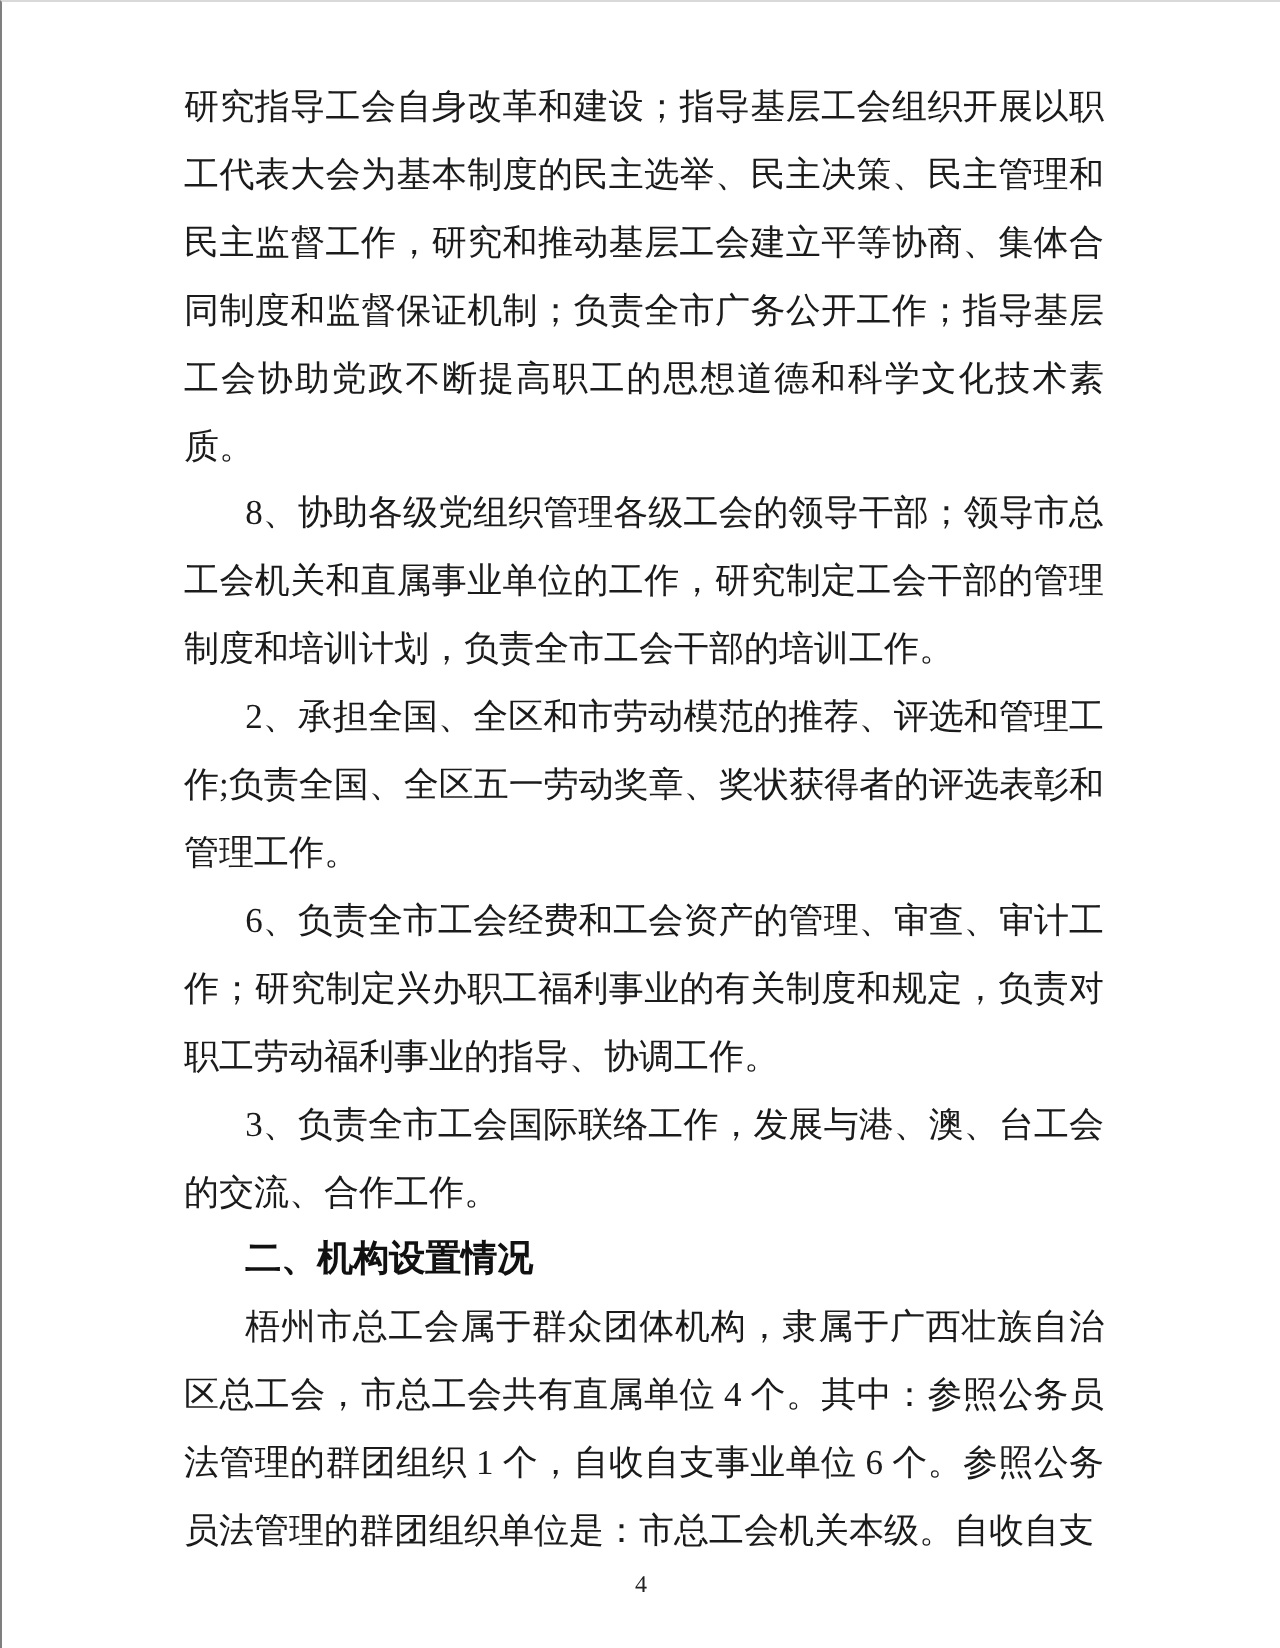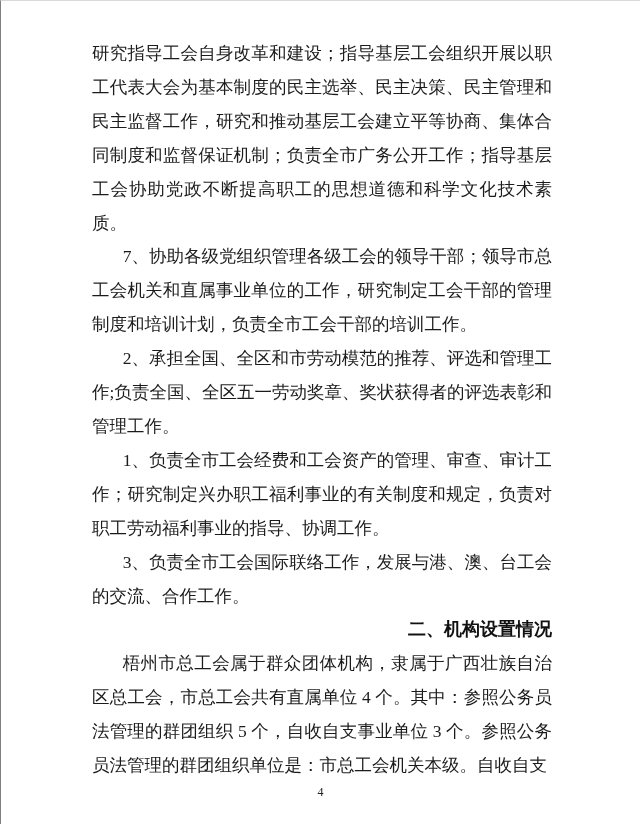--- a/index.html
+++ b/index.html
@@ -37,41 +37,40 @@
     text-indent: 1.75em;
   }
   .heading {
     margin: 0;
     font-size: 18px;
     line-height: 33.9px;
     font-weight: bold;
     font-family: "Liberation Sans", "DejaVu Sans", sans-serif;
     text-indent: 1.7em;
     color: #111111;
-    text-align: right;
   }
   .page-number {
     position: absolute;
     left: 0;
     right: 0;
     top: 784px;
     text-align: center;
     font-size: 12px;
     color: #222222;
     font-family: "Liberation Serif", "DejaVu Serif", serif;
   }
 </style>
 </head>
 <body>
 
 <div class="page">
   <div class="content">
     <p class="para">研究指导工会自身改革和建设；指导基层工会组织开展以职工代表大会为基本制度的民主选举、民主决策、民主管理和民主监督工作，研究和推动基层工会建立平等协商、集体合同制度和监督保证机制；负责全市广务公开工作；指导基层工会协助党政不断提高职工的思想道德和科学文化技术素质。</p>
-    <p class="para indent">7、协助各级党组织管理各级工会的领导干部；领导市总工会机关和直属事业单位的工作，研究制定工会干部的管理制度和培训计划，负责全市工会干部的培训工作。</p>
+    <p class="para indent">8、协助各级党组织管理各级工会的领导干部；领导市总工会机关和直属事业单位的工作，研究制定工会干部的管理制度和培训计划，负责全市工会干部的培训工作。</p>
     <p class="para indent">2、承担全国、全区和市劳动模范的推荐、评选和管理工作;负责全国、全区五一劳动奖章、奖状获得者的评选表彰和管理工作。</p>
-    <p class="para indent">1、负责全市工会经费和工会资产的管理、审查、审计工作；研究制定兴办职工福利事业的有关制度和规定，负责对职工劳动福利事业的指导、协调工作。</p>
+    <p class="para indent">6、负责全市工会经费和工会资产的管理、审查、审计工作；研究制定兴办职工福利事业的有关制度和规定，负责对职工劳动福利事业的指导、协调工作。</p>
     <p class="para indent">3、负责全市工会国际联络工作，发展与港、澳、台工会的交流、合作工作。</p>
     <p class="heading">二、机构设置情况</p>
-    <p class="para indent">梧州市总工会属于群众团体机构，隶属于广西壮族自治区总工会，市总工会共有直属单位 4 个。其中：参照公务员法管理的群团组织 5 个，自收自支事业单位 3 个。参照公务员法管理的群团组织单位是：市总工会机关本级。自收自支</p>
+    <p class="para indent">梧州市总工会属于群众团体机构，隶属于广西壮族自治区总工会，市总工会共有直属单位 4 个。其中：参照公务员法管理的群团组织 1 个，自收自支事业单位 6 个。参照公务员法管理的群团组织单位是：市总工会机关本级。自收自支</p>
   </div>
 
   <div class="page-number">4</div>
 </div>
 
 </body></html>

